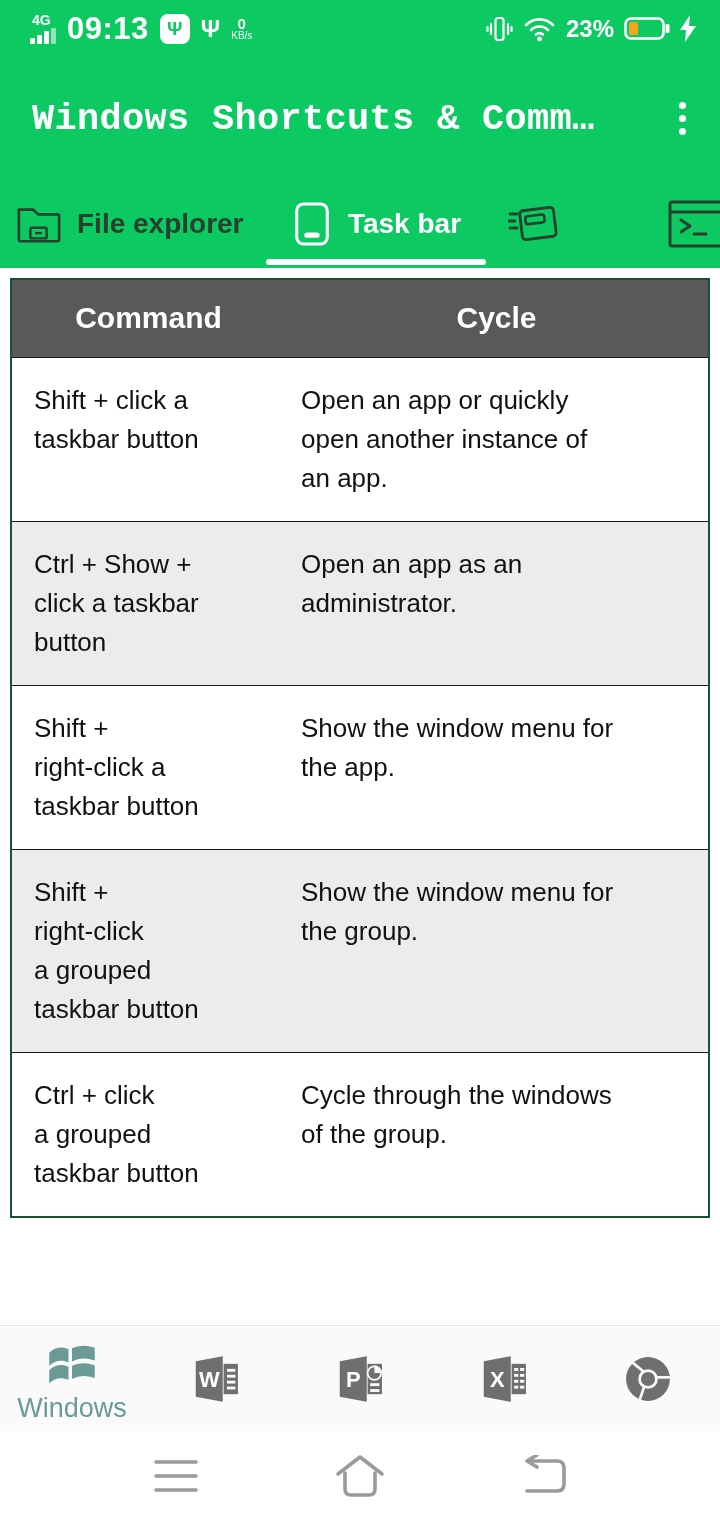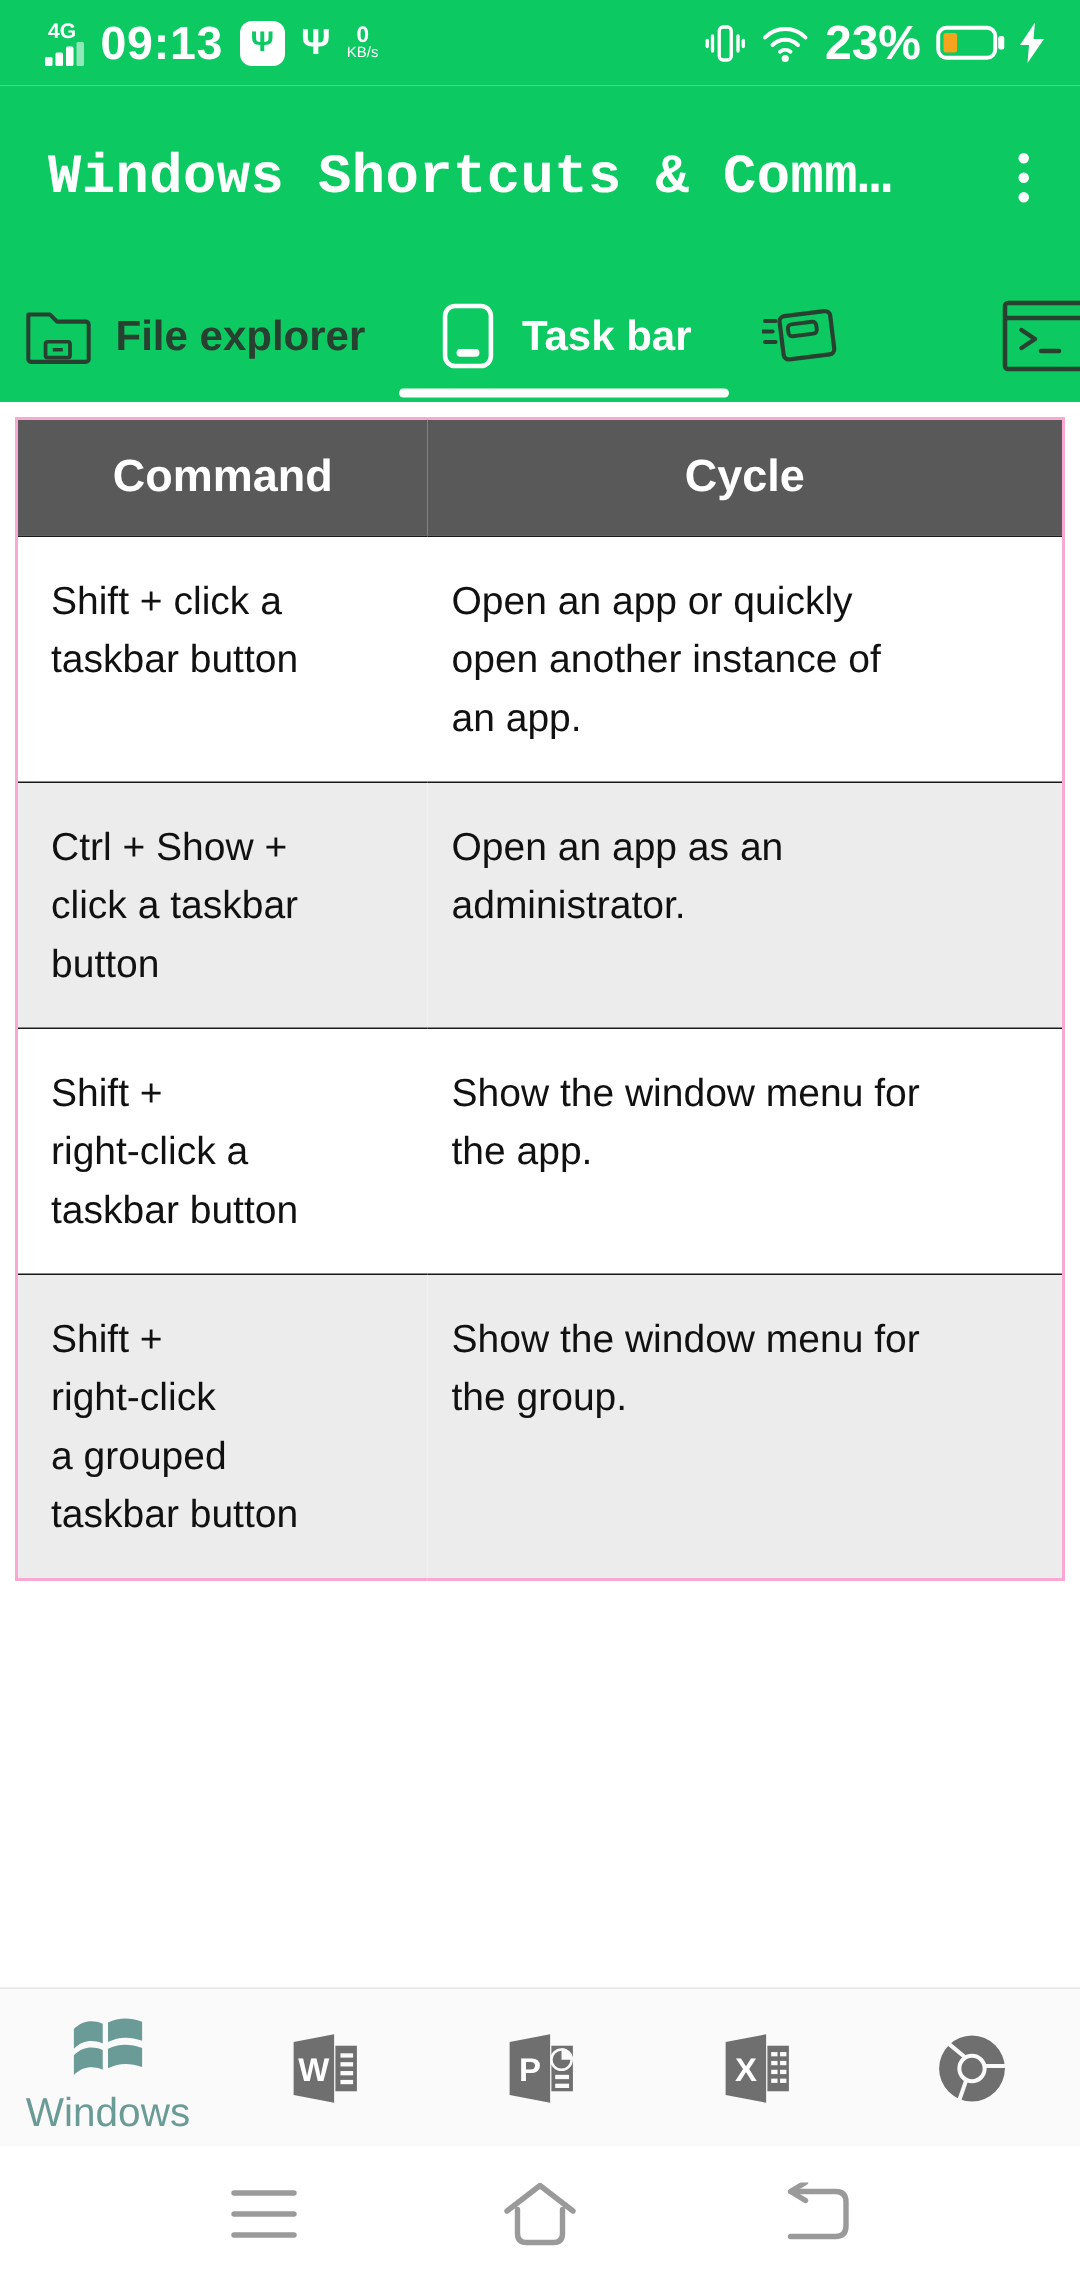--- a/index.html
+++ b/index.html
@@ -26,21 +26,21 @@
   .sb-time { font-size:31px; font-weight:bold; letter-spacing:.5px; }
   .usb-tether {
     width:30px; height:30px; background:#fff; border-radius:8px;
     display:flex; align-items:center; justify-content:center;
     color:#0dc962; font-size:19px; font-weight:bold;
   }
   .usb-plain { font-size:24px; font-weight:bold; color:#fff; }
   .rate-wrap { display:flex; flex-direction:column; align-items:center; line-height:1; }
   .rate-val { font-size:15px; font-weight:bold; }
   .rate-unit { font-size:10px; }
-  .sb-batt-pct { font-size:32px; font-weight:bold; }
+  .sb-batt-pct { font-size:24px; font-weight:bold; }
   
   .app-header {
     height:123px; background:#0dc962; color:#fff;
     display:flex; align-items:center; padding:0 26px 0 32px;font-family:Liberation Mono, monospace;
   }
   .app-title { font-size:37px; font-weight:bold; letter-spacing:.3px;
     white-space:nowrap; overflow:hidden; flex:1; }
   .menu-dots { display:flex; flex-direction:column; gap:6px; padding:10px 8px; cursor:pointer; }
   .menu-dots i { width:7px; height:7px; border-radius:50%; background:#fff; display:block; }
   
@@ -57,21 +57,21 @@
   .tab-task { width:224px; justify-content:center; color:#fff; }
   .tab-run  { width:172px; padding-left:20px; }
   .tab-cmd  { width:130px; padding-left:8px; }
   .tab-indicator {
     position:absolute; left:2px; right:2px; bottom:3px; height:6px;
     background:#fff; border-radius:3px;
   }
   
   .shortcut-table {
     margin:10px 10px 0 10px; width:700px;
-    border-collapse:collapse; border:2px solid #f9a8d4;
+    border-collapse:collapse; border:2px solid #14532d;
   }
   .shortcut-table th {
     background:#595959; color:#fff; font-size:30px; font-weight:bold;
     height:78px; text-align:center; border:none;
   }
   .shortcut-table td {
     font-size:26px; color:#111; line-height:39px; vertical-align:top;
     padding:23px 14px 23px 0; white-space:pre-line;
     border-top:1px solid #1a1a1a;
   }
@@ -224,20 +224,27 @@
 the app.</td>
     </tr>
     <tr class="alt">
       <td class="cell-cmd">Shift +
 right-click
 a grouped
 taskbar button</td>
       <td class="cell-act">Show the window menu for
 the group.</td>
     </tr>
+    <tr>
+      <td class="cell-cmd">Ctrl + click
+a grouped
+taskbar button</td>
+      <td class="cell-act">Cycle through the windows
+of the group.</td>
+    </tr>
   </tbody>
 </table>
 
 <div class="app-tabs">
   <div class="app-tab">
     <svg width="58" height="56" viewBox="0 0 64 64">
       <g fill="#6b9b97">
         <path d="M6 19 C13 12.5 20 12 28 15 L28 30 C20 27 13 27.5 6 34 Z"></path>
         <path d="M32 14 C40 10.5 48 10 58 13.5 L58 28 C48 24.5 40 25 32 29 Z"></path>
         <path d="M6 39 C13 32.5 20 32 28 35 L28 50 C20 47 13 47.5 6 54 Z"></path>

